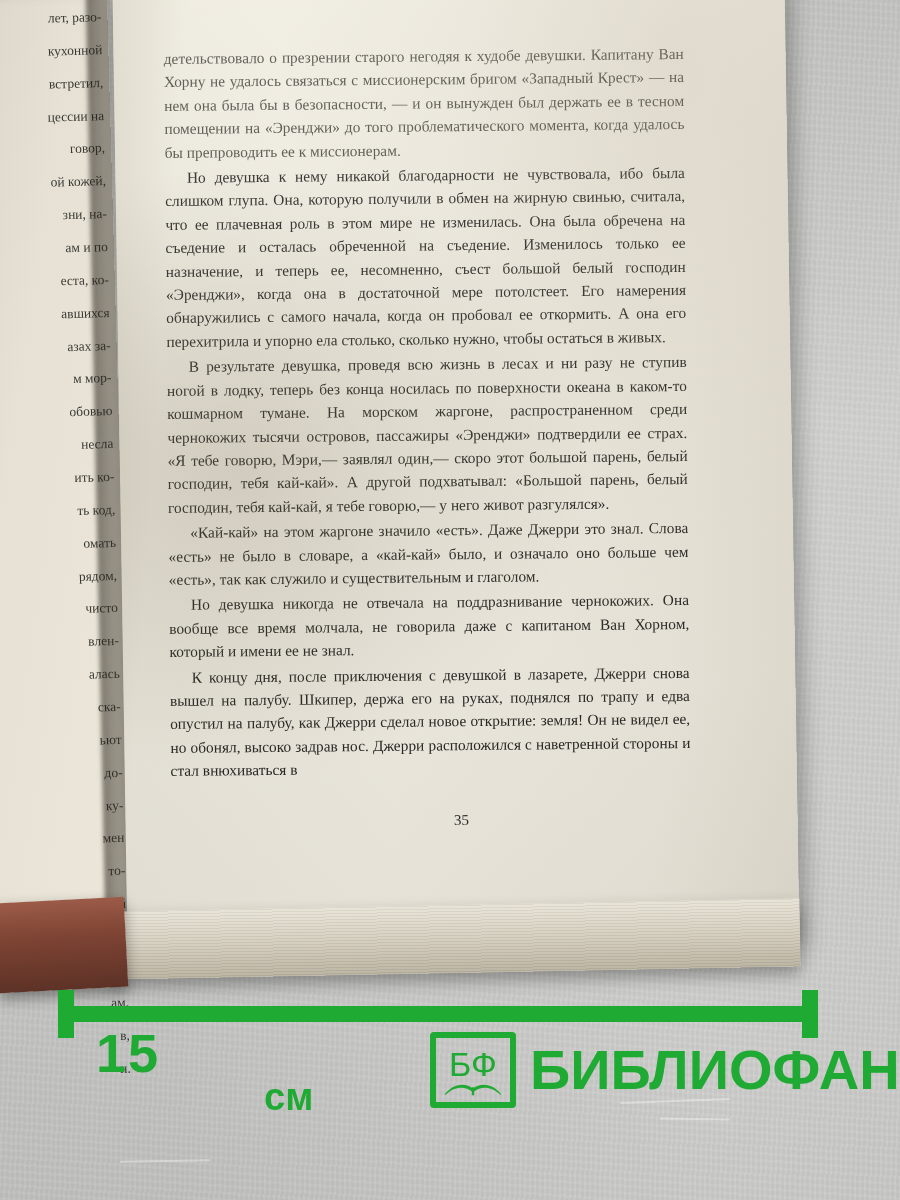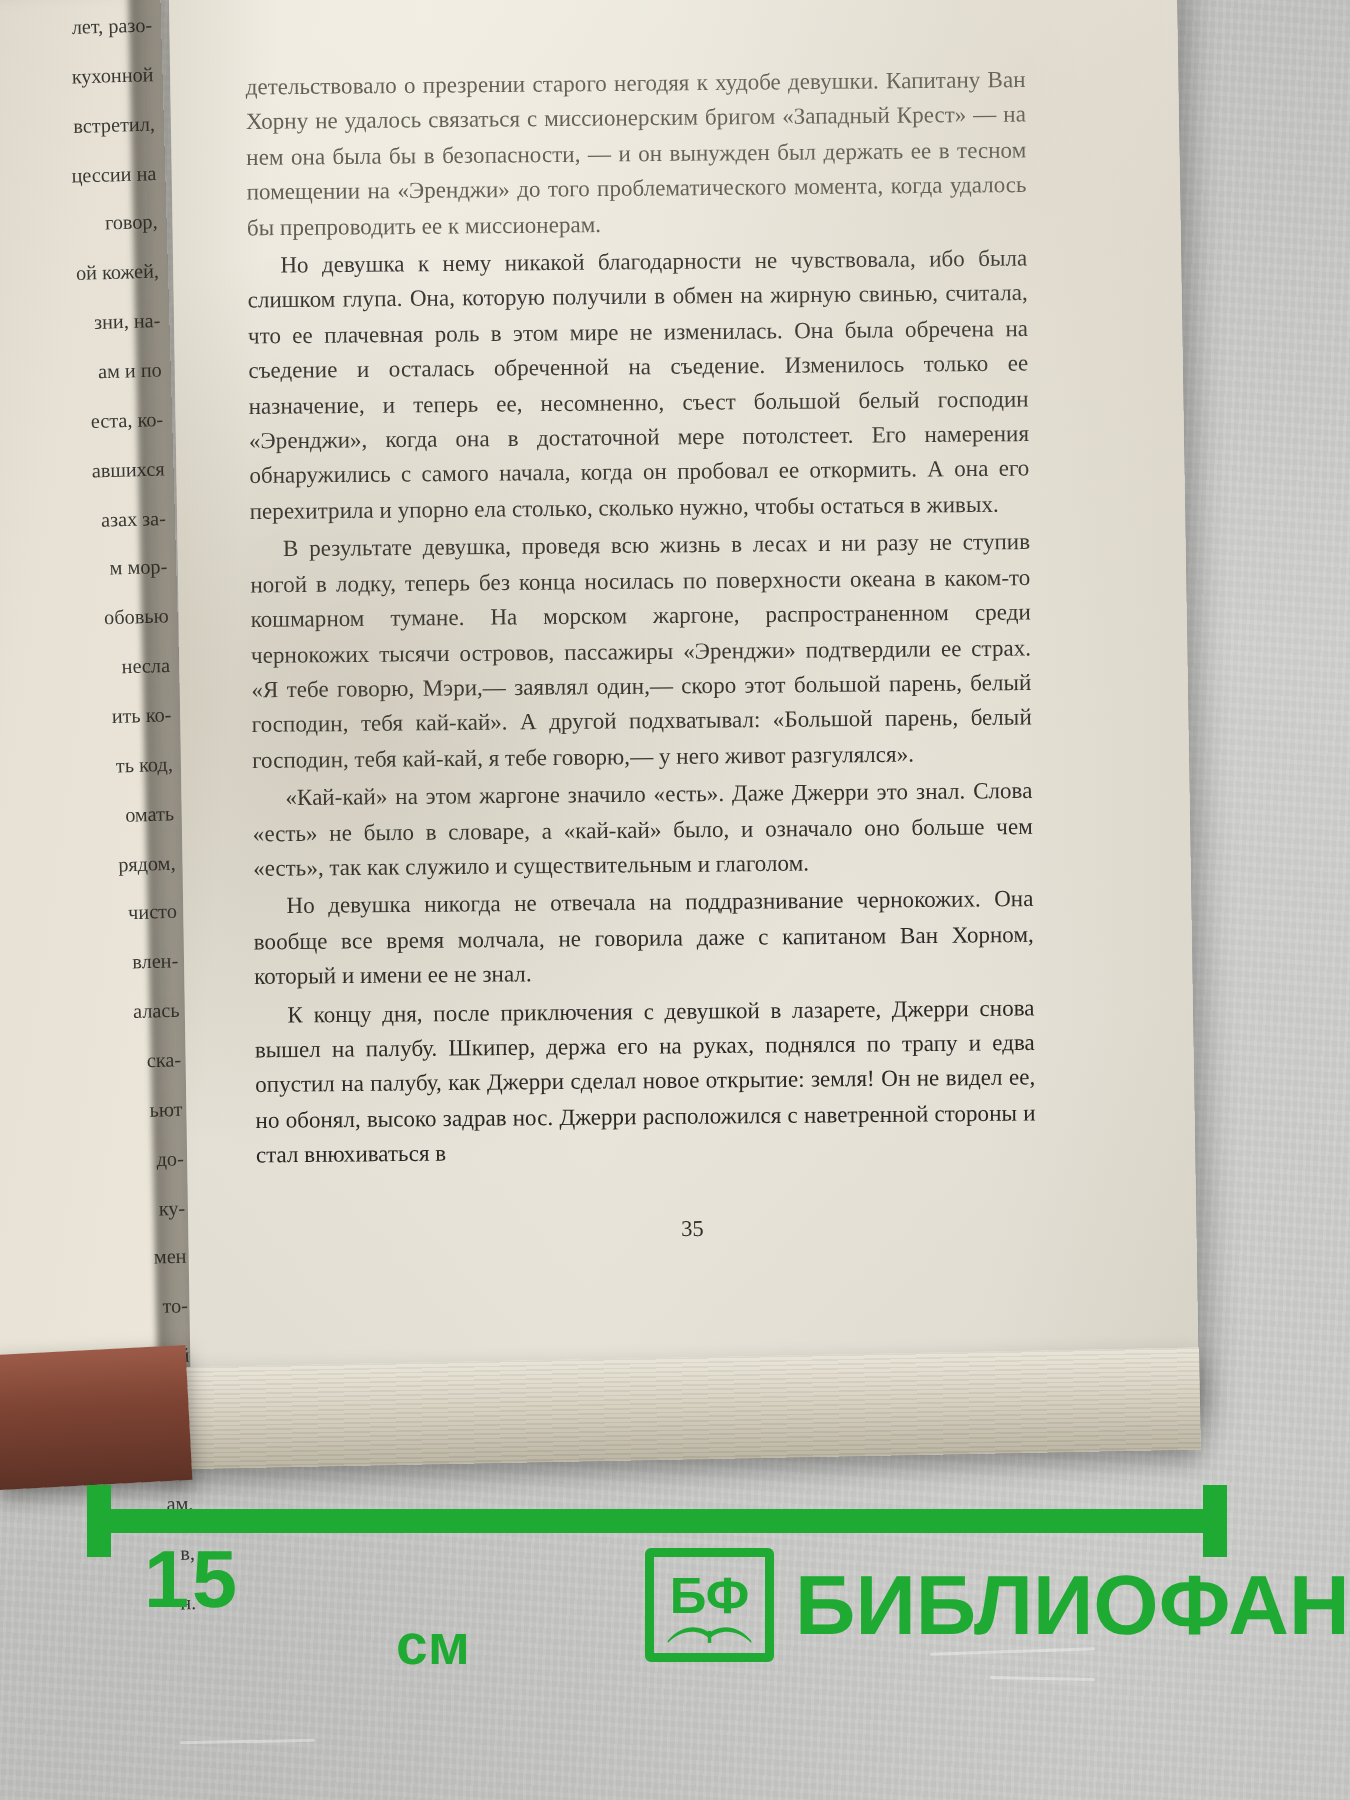--- a/index.html
+++ b/index.html
@@ -216,21 +216,21 @@
     border: 6px solid #1faa33;
     border-radius: 4px;
     position: relative;
     display: flex;
     align-items: center;
     justify-content: center;
     box-sizing: border-box;
   }
   .brand-mark .bf {
     font-family: "Liberation Sans", sans-serif;
-    font-weight: bold;
+    font-weight: normal;
     font-size: 34px;
     color: #1faa33;
     line-height: 1;
     margin-bottom: 12px;
   }
   .brand-mark .book {
     position: absolute;
     left: 8px;
     right: 8px;
     bottom: 6px;

